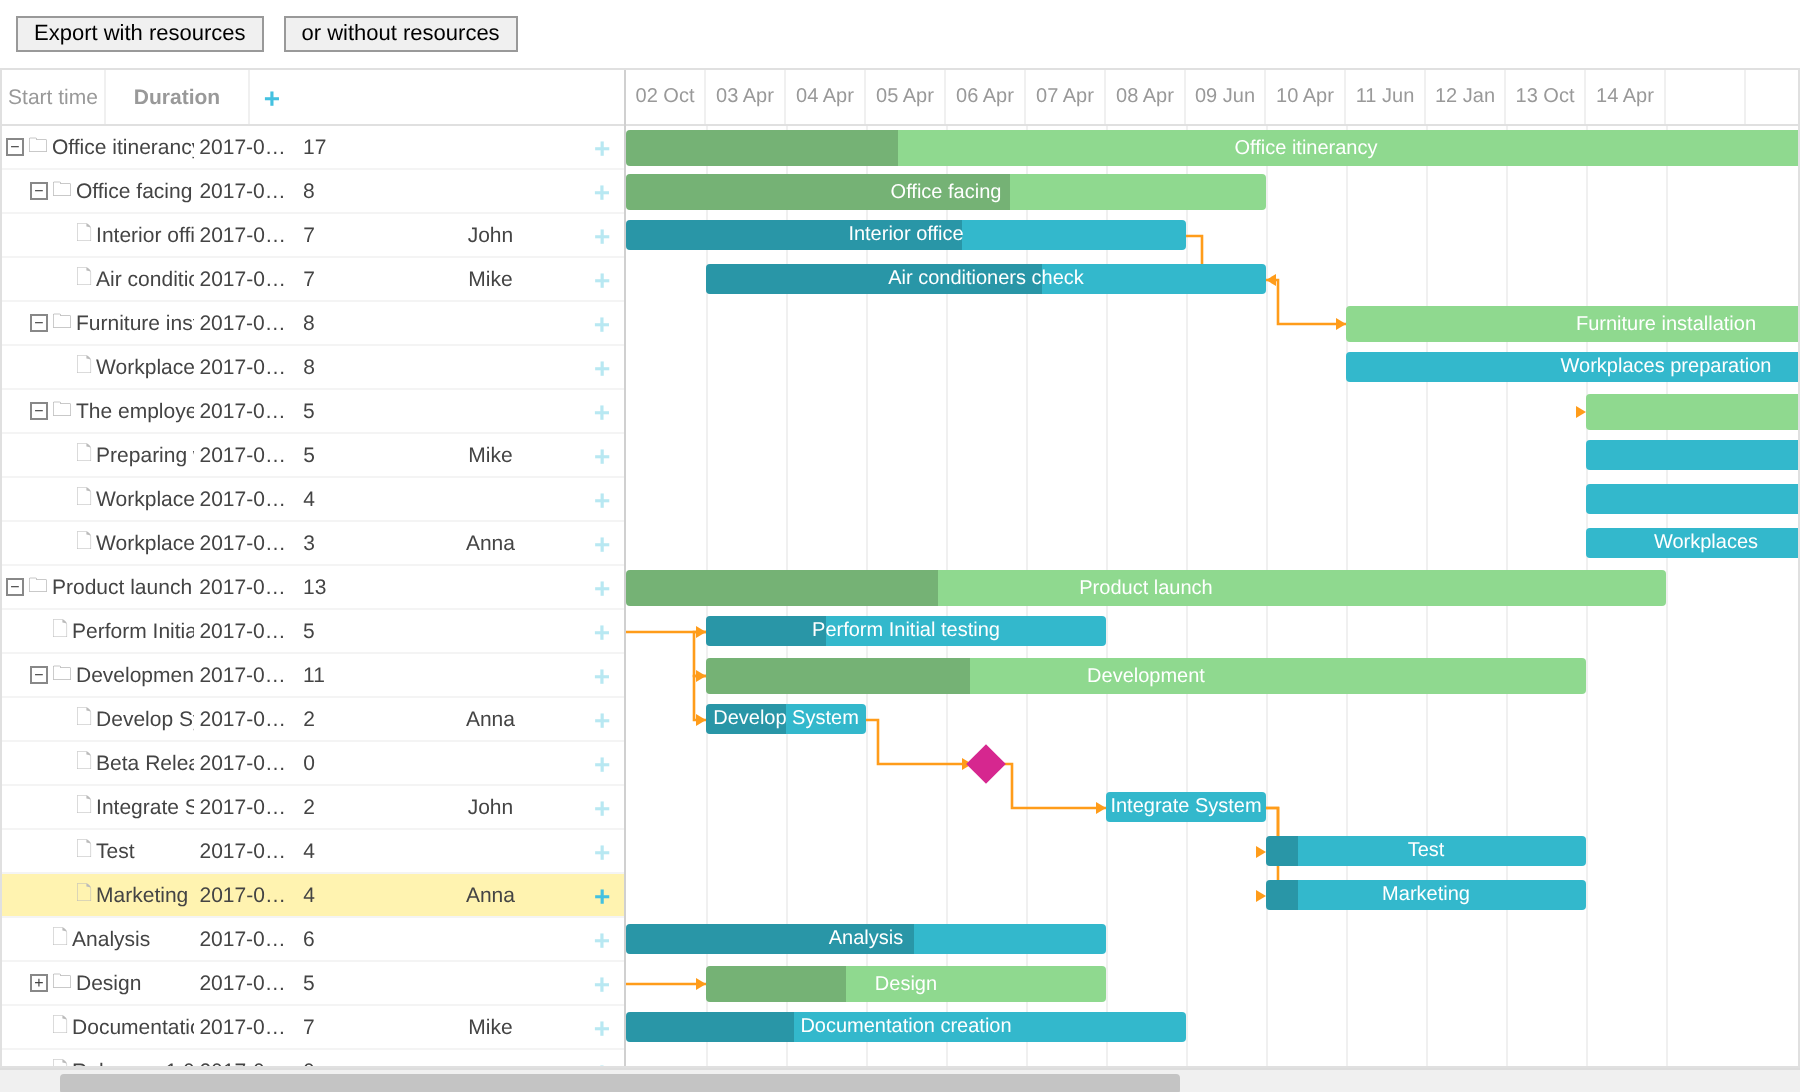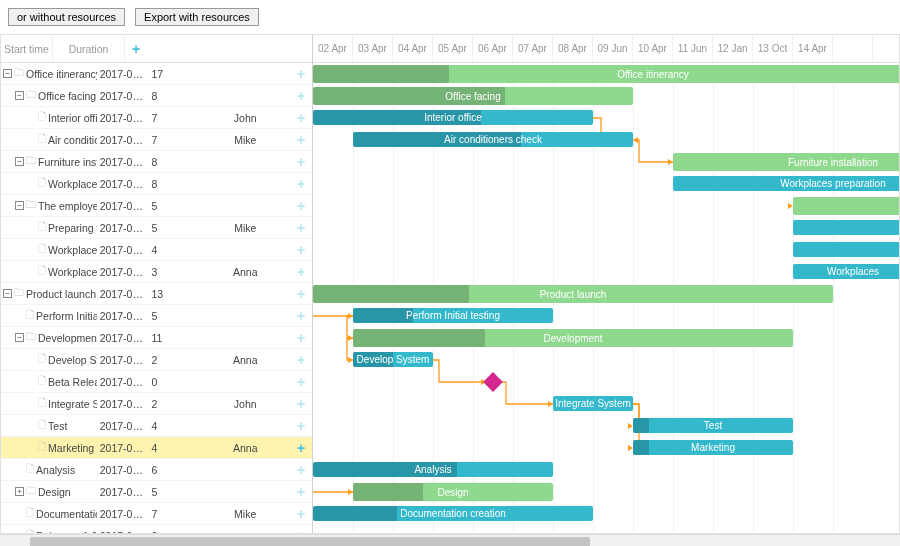--- a/index.html
+++ b/index.html
@@ -6,21 +6,21 @@
 body { font-family: Arial, sans-serif; font-size: 11px; color: #444; background: #fff; }
 .container { width: 900px; height: 546px; position: relative; overflow: hidden; }
 .toolbar { padding: 8px; display: flex; gap: 10px; }
 .toolbar button { font-size: 11px; padding: 2px 8px; background: #f0f0f0; border: 1px solid #999; cursor: pointer; }
 .gantt { display: flex; height: 500px; border: 1px solid #e0e0e0; }
 .grid { width: 312px; border-right: 1px solid #d0d0d0; display: flex; flex-direction: column; }
 .grid-head { display: flex; height: 28px; border-bottom: 1px solid #e0e0e0; background: #fff; }
 .gh-cell { color: #999; font-size: 10.5px; display: flex; align-items: center; justify-content: center; border-right: 1px solid #f0f0f0; }
 .gh-cell.name { width: 96px; }
 .gh-cell.start { width: 52px; }
-.gh-cell.dur { width: 72px; }
+.gh-cell.dur { width: 72px; font-weight: bold; }
 .gh-cell.owner { width: 90px; }
 .gh-add { width: 22px; display: flex; align-items: center; justify-content: center; }
 .plus { color: #44c1e0; font-weight: bold; font-size: 14px; cursor: pointer; }
 .plus.faded { color: #b8e8f2; }
 .grid-body { overflow-y: auto; flex: 1; }
 .row { display: flex; height: 22px; border-bottom: 1px solid #f4f4f4; align-items: center; }
 .row.sel { background: #fff3b0; }
 .cell { overflow: hidden; white-space: nowrap; text-overflow: ellipsis; padding: 0 3px; font-size: 10.5px; }
 .cell.name { width: 96px; display: flex; align-items: center; gap: 2px; }
 .cell.start { width: 52px; }
@@ -53,22 +53,22 @@
 .scroll-thumb { position: absolute; height: 10px; top: 2px; background: #c4c4c4; border-radius: 2px; }
 svg.links { position: absolute; inset: 0; pointer-events: none; }
 svg.links path { stroke: #ff9c1a; stroke-width: 1.3; fill: none; }
 svg.links polygon { fill: #ff9c1a; }
 </style>
 </head>
 <body>
 
 <div class="container">
   <div class="toolbar">
+    <button>Export with resources</button>
     <button>or without resources</button>
-    <button>Export with resources</button>
   </div>
 
   <div class="gantt">
 
     <div class="grid">
       <div class="grid-head">
         <div class="gh-cell start">Start time</div>
         <div class="gh-cell dur">Duration</div>
         <div class="gh-add">
             <span class="plus">+</span>
@@ -315,21 +315,21 @@
             <div class="cell start">2017-04-15</div>
             <div class="cell dur">0</div>
             <div class="cell owner"></div>
             <div class="cell add"><span class="plus faded">+</span></div>
           </div>
         </div>
     </div>
 
     <div class="chart">
       <div class="chart-head" id="chart-head">
-          <div class="date-cell">02 Apr</div>
+          <div class="date-cell">02 Oct</div>
           <div class="date-cell">03 Apr</div>
           <div class="date-cell">04 Apr</div>
           <div class="date-cell">05 Apr</div>
           <div class="date-cell">06 Apr</div>
           <div class="date-cell">07 Apr</div>
           <div class="date-cell">08 Apr</div>
           <div class="date-cell">09 Jun</div>
           <div class="date-cell">10 Apr</div>
           <div class="date-cell">11 Jun</div>
           <div class="date-cell">12 Jan</div>

